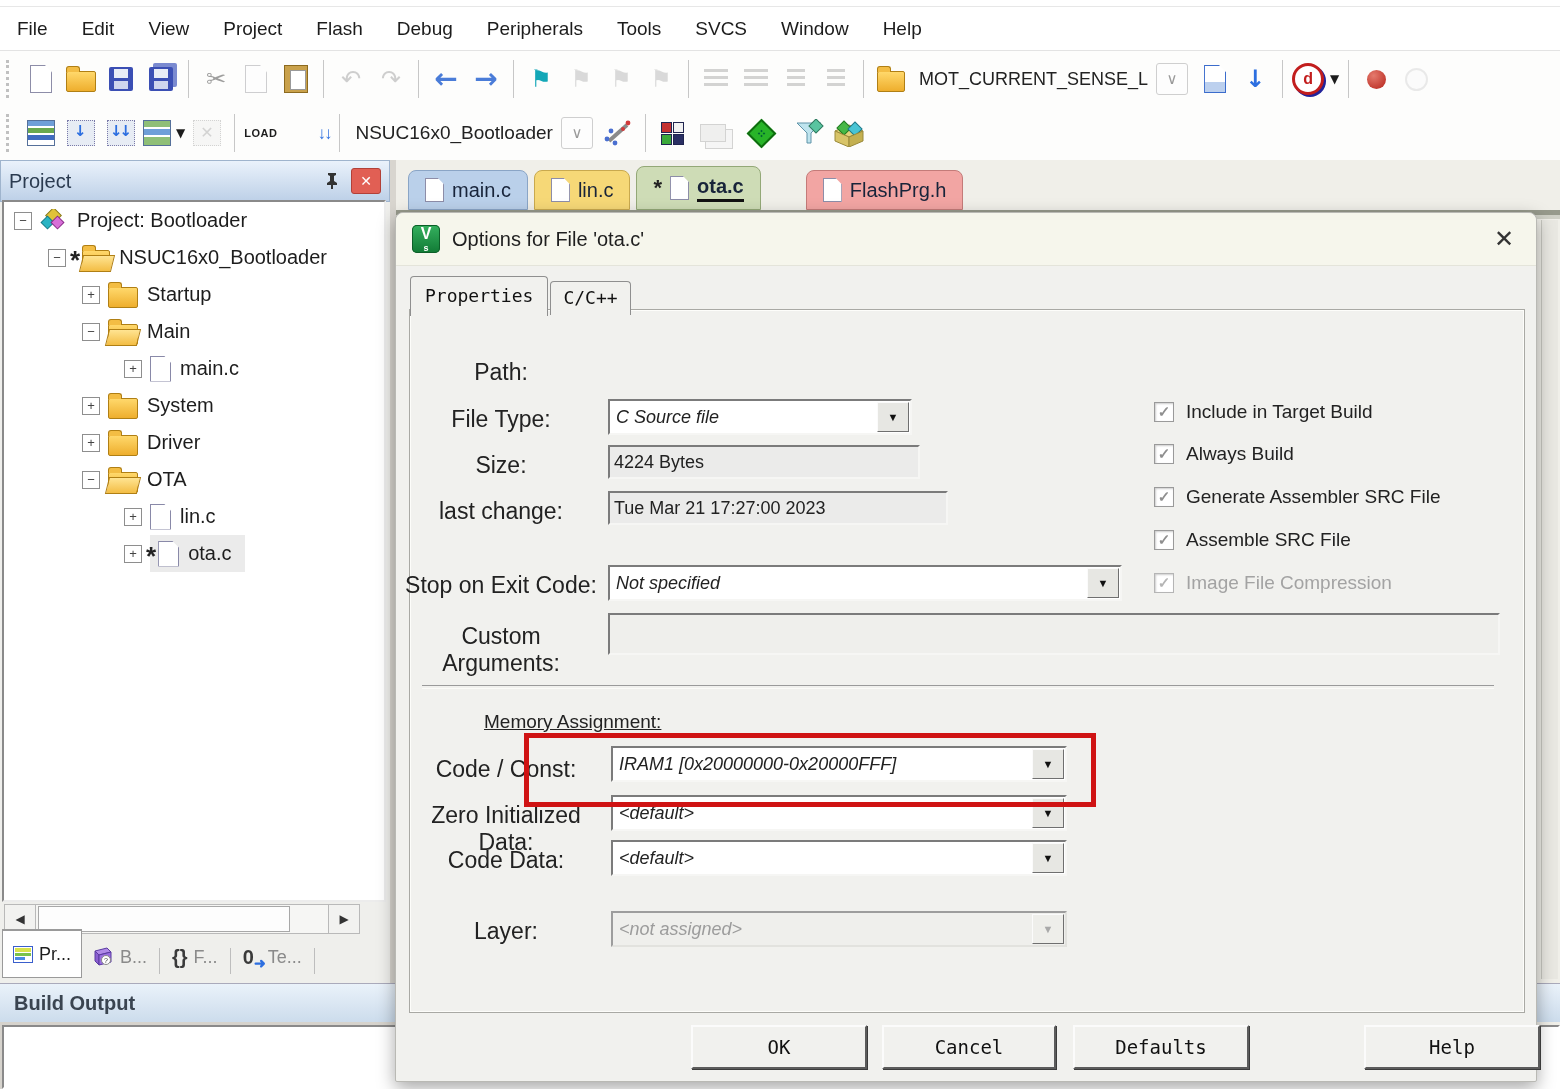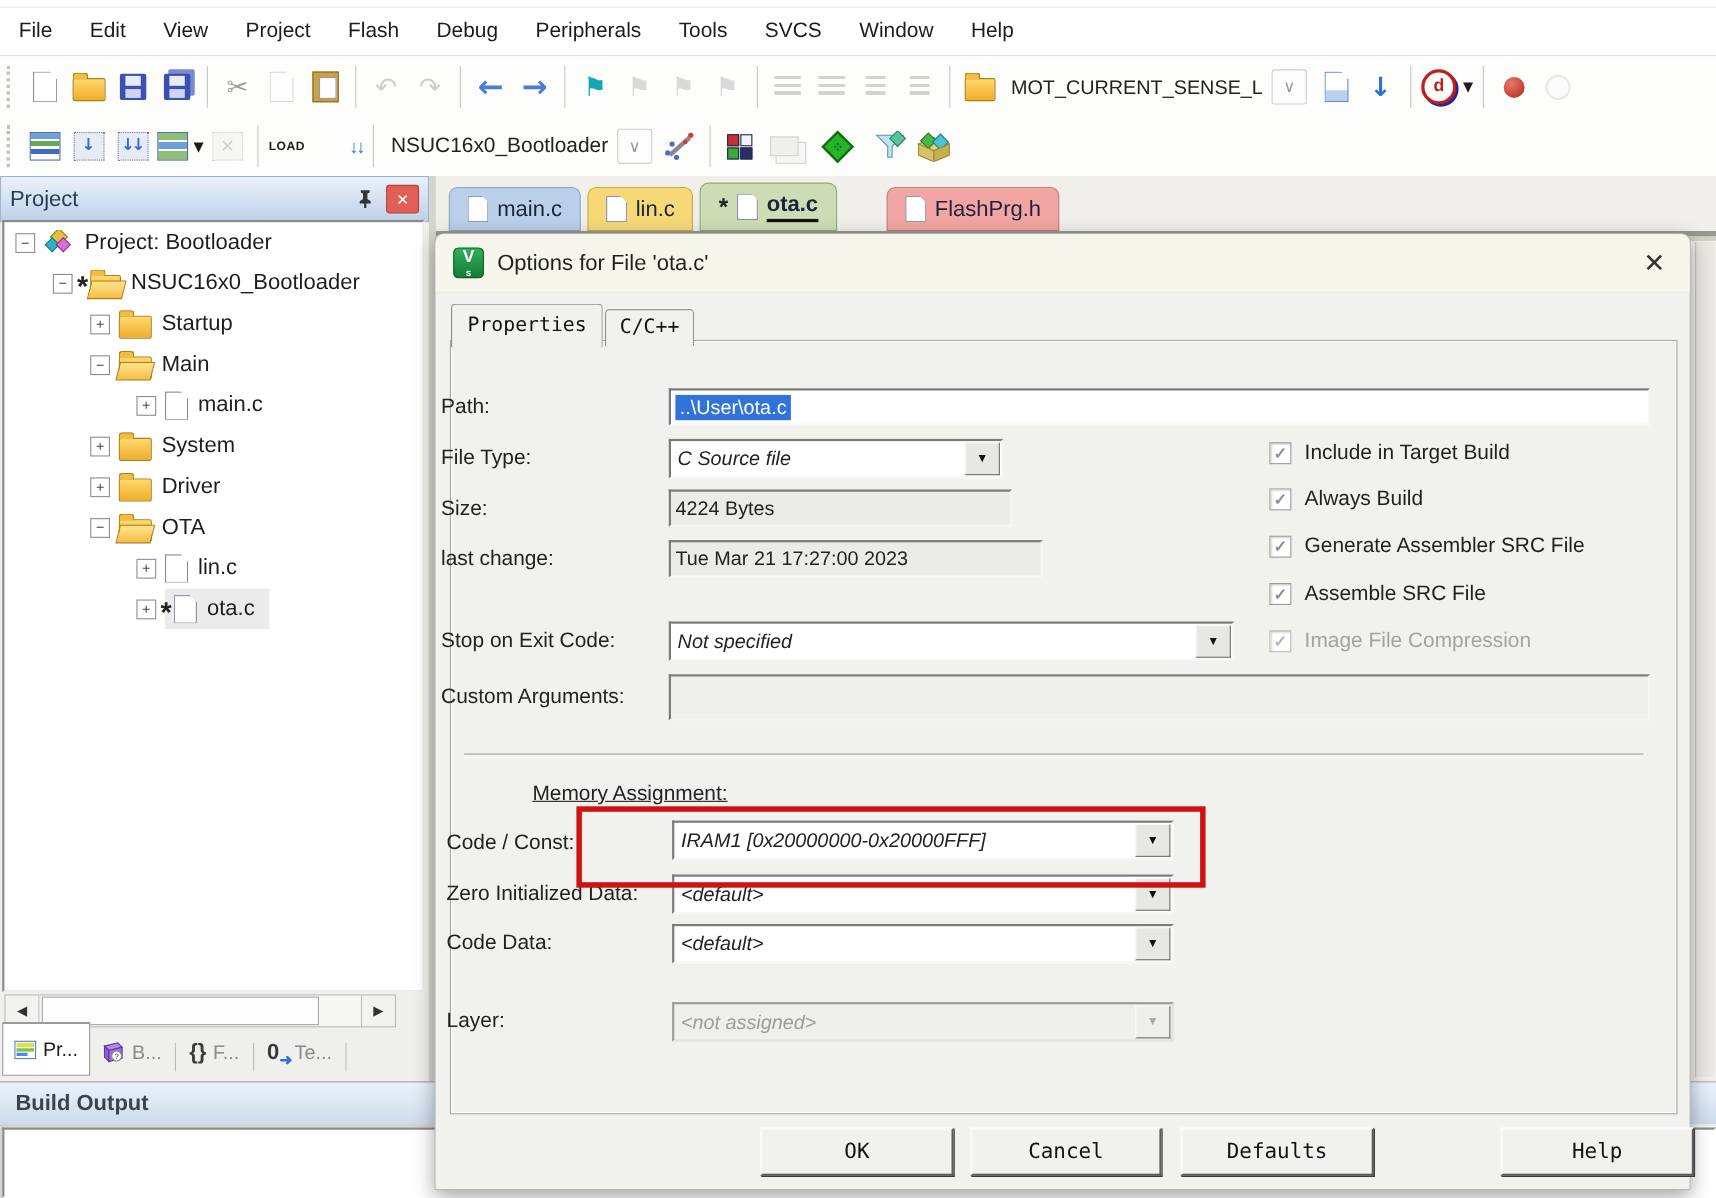--- a/index.html
+++ b/index.html
@@ -107,21 +107,21 @@
   .dlg-ico{width:28px;height:28px;background:linear-gradient(#35b15f,#117a35);border-radius:5px;color:#fff;
            display:grid;place-items:center;font-weight:bold;font-size:16px;margin-right:12px;box-shadow:inset 0 0 0 1px #0c5e28;}
   .dlg-title-text{font-size:20px;color:#1f1f1f;flex:1;}
   .dlg-x{font-size:24px;color:#333;padding:0 6px;}
   .dtabs{position:absolute;left:14px;top:62px;display:flex;align-items:flex-end;z-index:3;}
   .dtab{font-family:"DejaVu Sans Mono",monospace;font-size:18px;color:#111;background:#f1f1ee;
         border:1px solid #8f8f8f;border-bottom:none;border-radius:4px 4px 0 0;padding:5px 12px 7px;margin-right:2px;}
   .dtab.active{padding:8px 14px 10px;position:relative;top:1px;}
   .tabpage{position:absolute;left:13px;top:96px;width:1114px;height:702px;background:#f1f1ee;
            border:1px solid #a9a9a4;box-shadow:inset -1px -1px 0 #fdfdfa,inset 1px 1px 0 #fdfdfa;}
-  .flabel{position:absolute;width:200px;text-align:left;font-size:19px;color:#222;}
+  .flabel{position:absolute;width:200px;text-align:center;font-size:23px;color:#222;}
   .field{position:absolute;height:30px;background:#fff;border:2px solid;border-color:#7b7b7b #f6f6f4 #f6f6f4 #7b7b7b;
          font-size:18px;display:flex;align-items:center;padding:0 4px;color:#222;}
   .field.ro{background:#ebebea;}
   .field.disab{background:#efefec;color:#9a9a9a;}
   .selblue{background:#3273d9;color:#fff;padding:1px 4px;}
   .combo{position:absolute;height:32px;background:#fff;border:2px solid;border-color:#7b7b7b #f6f6f4 #f6f6f4 #7b7b7b;display:flex;align-items:stretch;}
   .combo .val{flex:1;font-size:18px;display:flex;align-items:center;padding:0 6px;color:#222;white-space:nowrap;overflow:hidden;font-style:italic;}
   .combo .arrow{width:30px;margin:1px;background:#e7e7e3;border:1px solid;border-color:#fbfbfb #6f6f6f #6f6f6f #fbfbfb;
                 display:grid;place-items:center;font-size:11px;color:#111;}
   .combo.disab{background:#efefec;border-color:#9d9d9d #e2e2de #e2e2de #9d9d9d;}
@@ -494,23 +494,20 @@
       <span class="dlg-x"><span>✕</span></span>
     </div>
 
     <div class="dtabs">
       <span class="dtab active">Properties</span>
       <span class="dtab">C/C++</span>
     </div>
     <div class="tabpage"></div>
 
     <span class="flabel" style="left:5px;top:146px">Path:</span>
-    <div class="field" style="left:212px;top:140px;width:880px">
-      <span class="selblue">..\User\ota.c</span>
-    </div>
 
     <span class="flabel" style="left:5px;top:193px">File Type:</span>
     <div class="combo" style="left:212px;top:186px;width:300px">
       <span class="val">C Source file</span>
       <span class="arrow">▼</span>
     </div>
 
     <span class="flabel" style="left:5px;top:239px">Size:</span>
     <div class="field ro" style="left:212px;top:232px;width:300px">
       <span>4224 Bytes</span>

